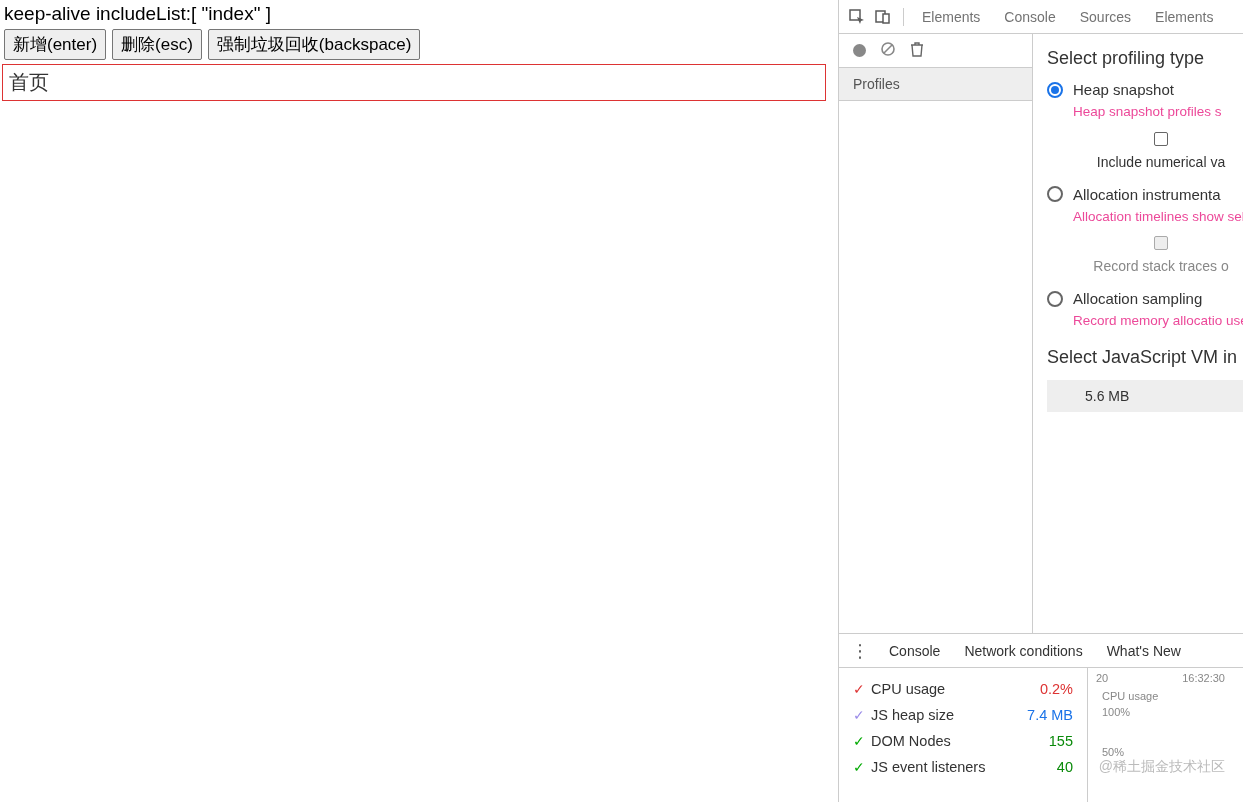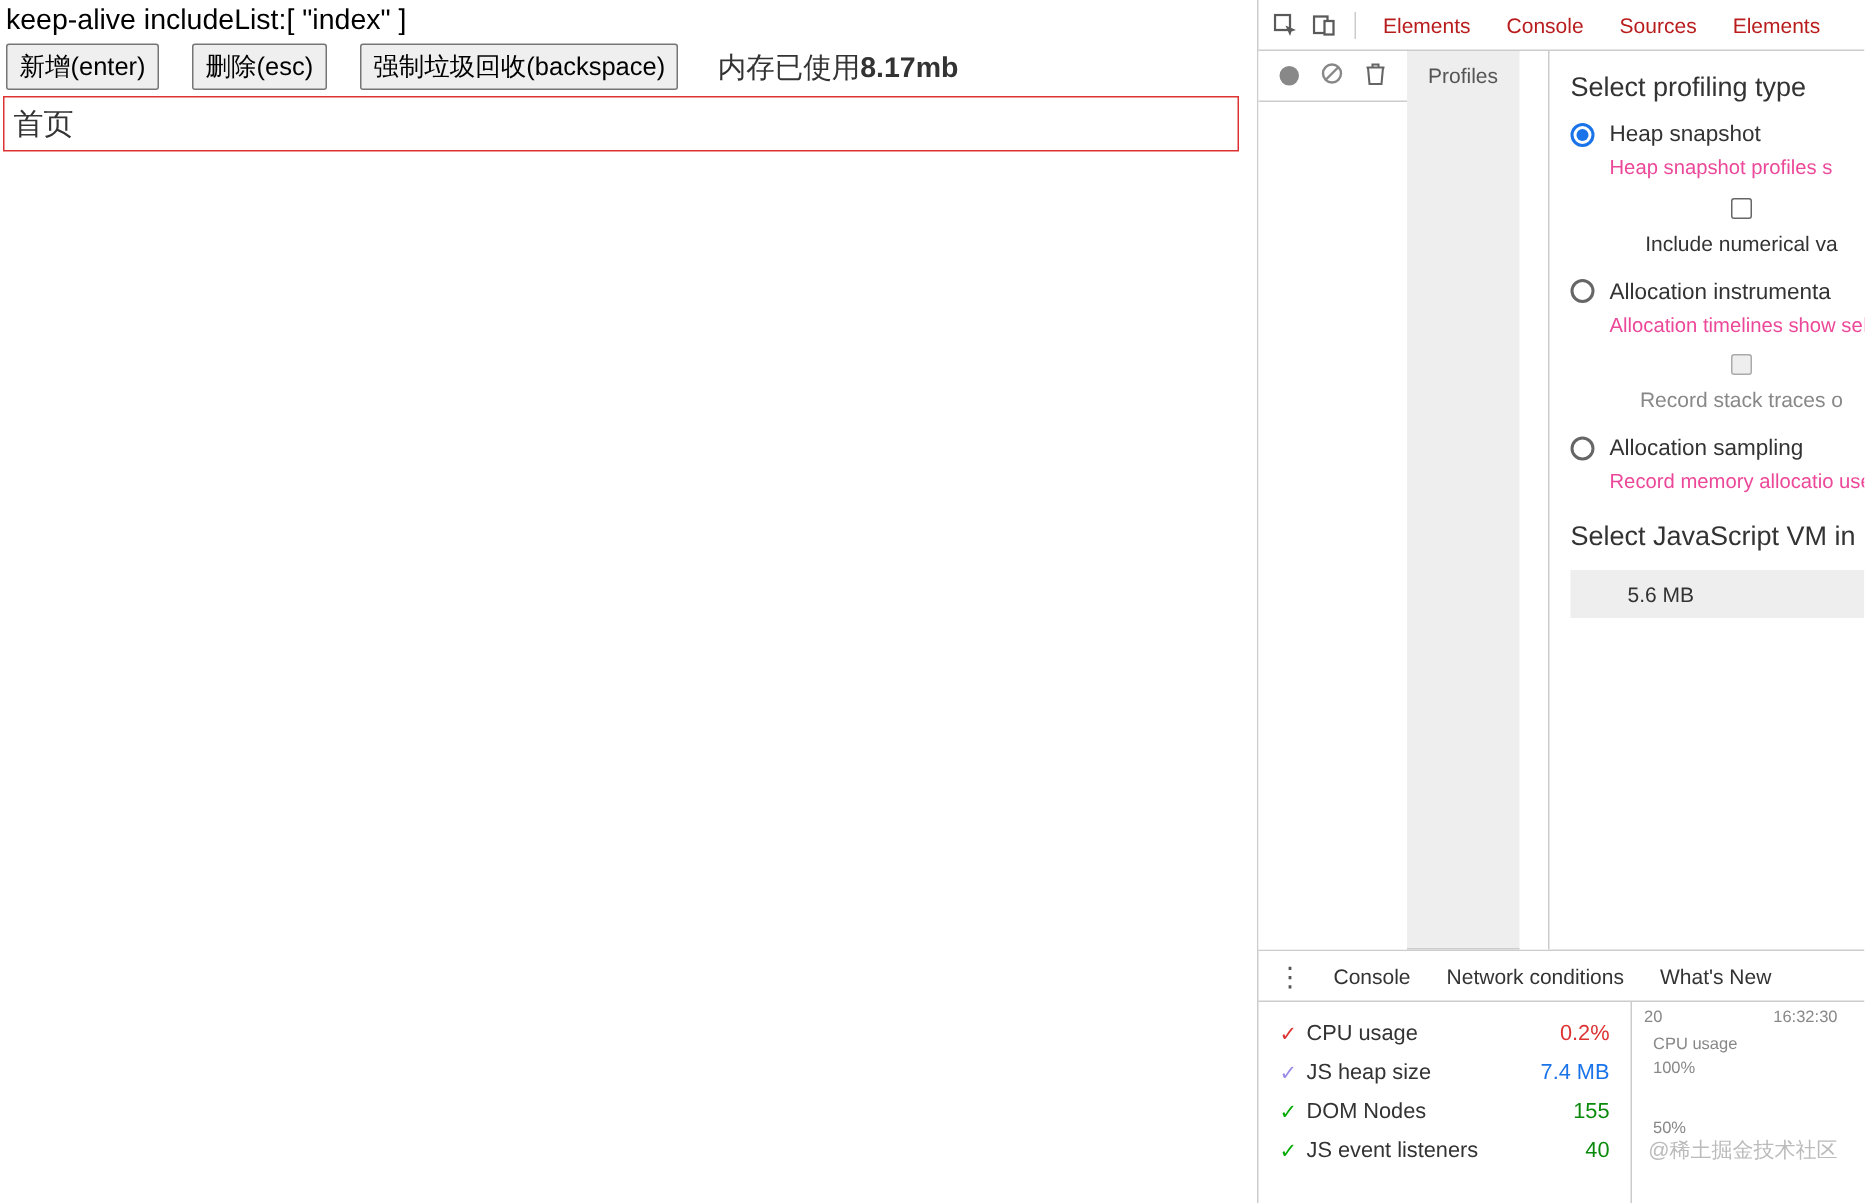--- a/index.html
+++ b/index.html
@@ -21,21 +21,21 @@
       position: relative;
     }
     .page-header-line {
       font-size: 19px;
       padding: 3px 4px 4px 4px;
       color: #000;
     }
     .btn-row {
       display: flex;
       align-items: center;
-      gap: 22px;
+      gap: 6px;
       padding: 0 4px 4px 4px;
     }
     .btn {
       background: #efefef;
       border: 1px solid #767676;
       padding: 3px 8px;
       font-size: 17px;
       cursor: pointer;
       border-radius: 2px;
     }
@@ -75,33 +75,33 @@
     .dt-toolbar .tb-icon {
       width: 20px; height: 20px;
       display: inline-flex;
       align-items: center; justify-content: center;
       color: #5a5a5a;
     }
     .dt-toolbar .divider {
       width: 1px; height: 18px; background: #ccc; margin: 0 4px;
     }
     .dt-tabs { display: flex; gap: 20px; margin-left: 6px; }
-    .dt-tab { cursor: pointer; padding: 6px 2px; color: #b91c1c; }
+    .dt-tab { cursor: pointer; padding: 6px 2px; color: #737373; }
 
     .dt-body {
       flex: 1;
       display: flex;
       min-height: 0;
       border-bottom: 1px solid #ccc;
     }
     .dt-sidebar {
       width: 194px;
       border-right: 1px solid #ccc;
       background: #fff;
-      display: flex; 
+      display: flex; flex-direction: column;
     }
     .dt-sidebar-toolbar {
       height: 34px;
       border-bottom: 1px solid #ccc;
       display: flex; align-items: center;
       gap: 14px;
       padding: 0 14px;
       color: #666;
     }
     .rec-dot {
@@ -218,23 +218,20 @@
   </style>
 </head>
 <body>
 
 <div class="page">
   <div class="page-header-line">keep-alive includeList:[ "index" ]</div>
   <div class="btn-row">
     <button class="btn">新增(enter)</button>
     <button class="btn">删除(esc)</button>
     <button class="btn">强制垃圾回收(backspace)</button>
-    <span class="mem-text">
-      <span>内存已使用</span><b>8.17mb</b>
-    </span>
   </div>
   <div class="red-box">首页</div>
 </div>
 
 <div class="devtools">
   <div class="dt-toolbar">
     <span class="tb-icon">
       <svg width="16" height="16" viewBox="0 0 16 16">
           <rect x="1" y="1" width="10" height="10" fill="none" stroke="#5a5a5a" stroke-width="1.5"></rect>
           <path d="M8 8 L15 11 L12 12 L11 15 Z" fill="#5a5a5a"></path>

